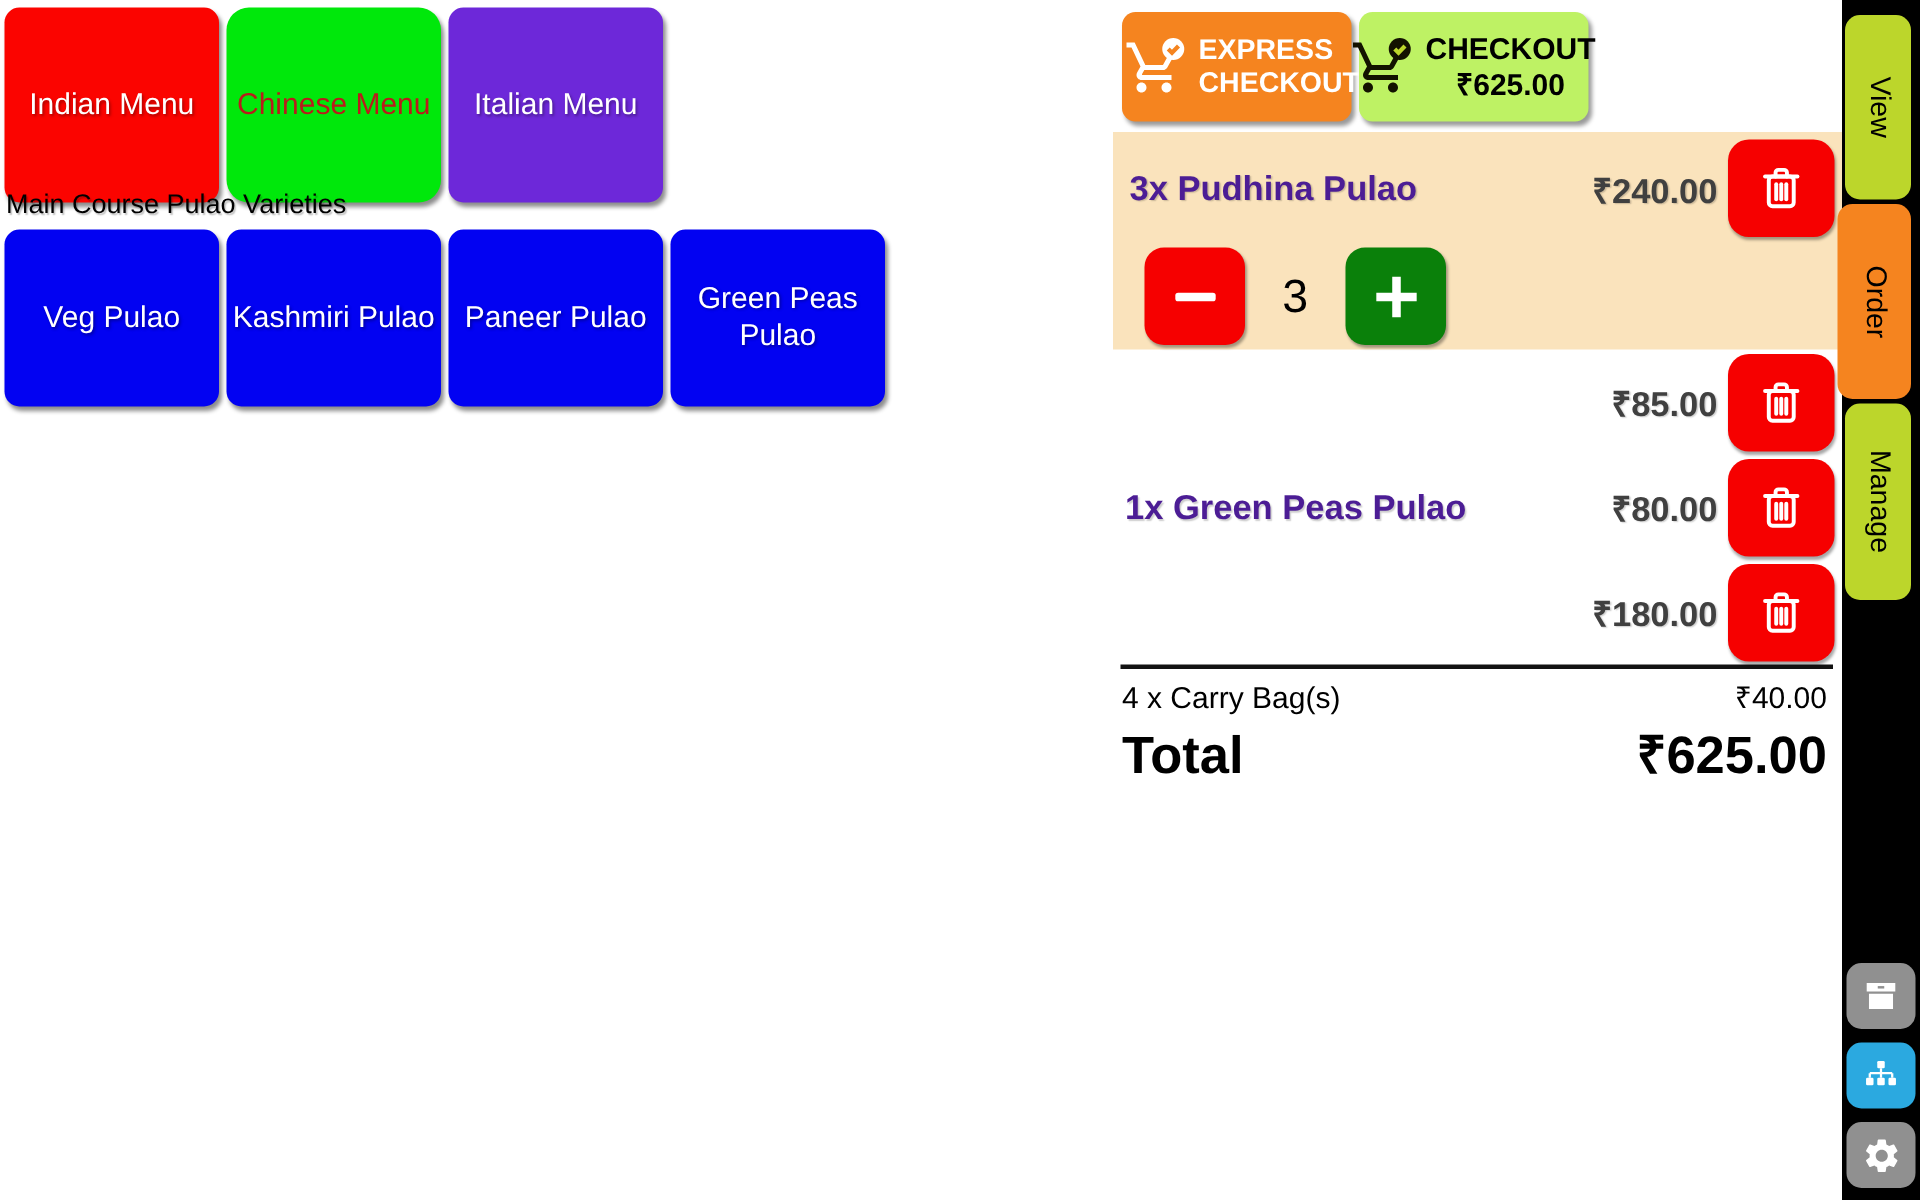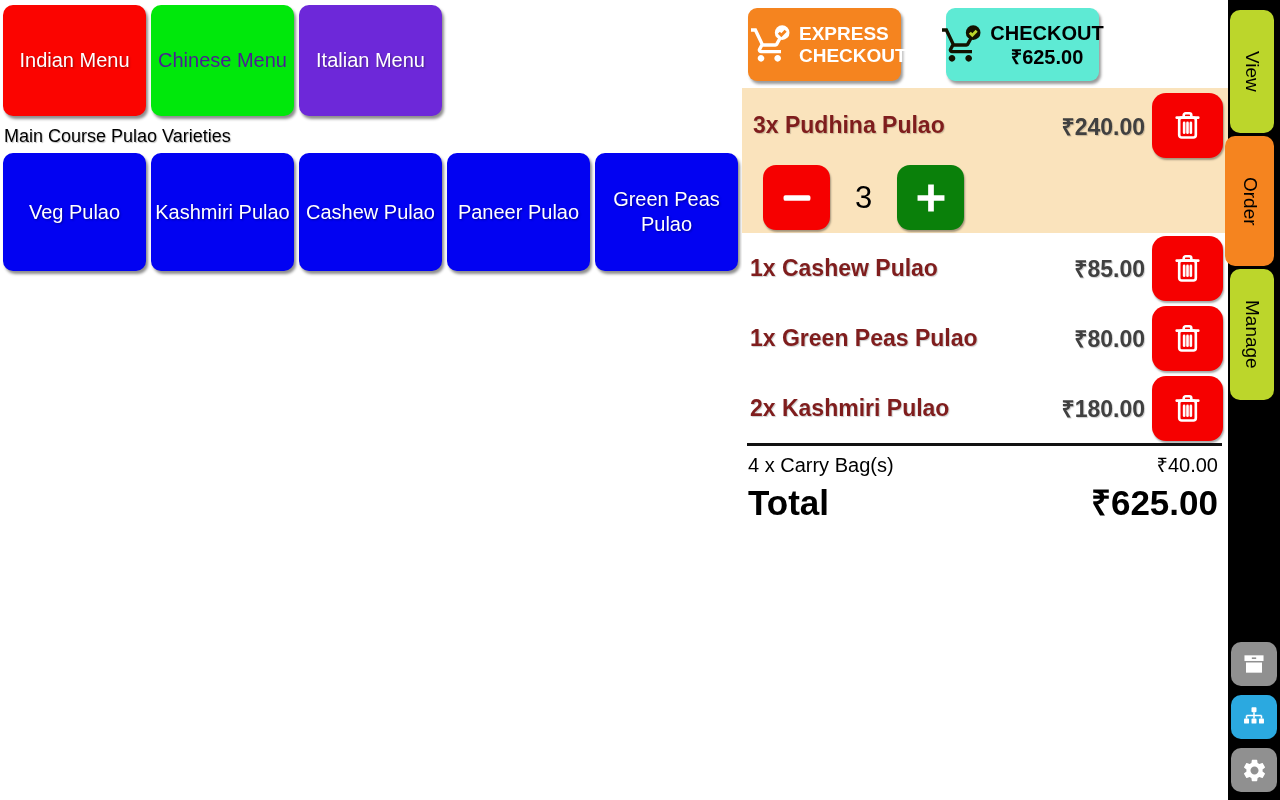--- a/index.html
+++ b/index.html
@@ -2,27 +2,27 @@
 <html><head>
 <meta charset="utf-8">
 <style>
   * { margin:0; padding:0; box-sizing:border-box; }
   html,body { width:1280px; height:800px; overflow:hidden; background:#fff;
               font-family:"Liberation Sans", sans-serif; }
   .app { position:relative; width:1280px; height:800px; background:#fff; }
 
   
   .menu-row { position:absolute; left:3px; top:5px; display:flex; gap:5px; }
-  .menu-btn { width:143px; height:111px; border-radius:10px; border:none;
+  .menu-btn { width:143px; height:130px; border-radius:10px; border:none;
               display:flex; align-items:center; justify-content:center;
               font-size:20px; cursor:pointer;
               box-shadow:2px 3px 3px rgba(0,0,0,0.45);
               text-shadow:1px 1px 2px rgba(0,0,0,0.35); }
   .menu-btn.red     { background:#FB0400; color:#fff; }
-  .menu-btn.green   { background:#00E80B; color:#4c1d95; text-shadow:none; }
+  .menu-btn.green   { background:#00E80B; color:#b91c1c; text-shadow:none;border-radius:15px; }
   .menu-btn.magenta { background:#6d28d9; color:#fff; }
 
   .category-label { position:absolute; left:4px; top:126px; font-size:18px;
                     color:#000; text-shadow:1px 1px 1px rgba(0,0,0,0.25); }
 
   .items-grid { position:absolute; left:3px; top:153px; width:740px;
                 display:flex; flex-wrap:wrap; gap:5px; }
   .item-btn { width:143px; height:118px; border-radius:10px; border:none;
               background:#0202F2; color:#fff; font-size:20px; line-height:1.25;
               display:flex; align-items:center; justify-content:center;
@@ -30,28 +30,28 @@
               box-shadow:2px 3px 3px rgba(0,0,0,0.45);
               text-shadow:1px 1px 2px rgba(0,0,0,0.35); }
 
   
   .order-panel { position:absolute; left:742px; top:0; width:486px; height:800px; background:#fff; }
   .top-buttons { display:flex; gap:5px; padding:8px 6px 0 6px; }
   .top-btn { width:153px; height:73px; border:none; border-radius:9px;
              display:flex; align-items:center; justify-content:center; gap:7px;
              font-weight:bold; cursor:pointer; box-shadow:2px 3px 3px rgba(0,0,0,0.4); }
   .top-btn.orange { --btn-bg:#F5841F; background:#F5841F; color:#fff; }
-  .top-btn.lime   { --btn-bg:#BCD62B; background:#5eead4; color:#000;margin-left:40px; }
+  .top-btn.lime   { --btn-bg:#BCD62B; background:#bef264; color:#000; }
   .top-btn .lbl1 { font-size:22px; }
   .top-btn .lbl2 { font-size:19px; line-height:1.15; text-align:left; max-width:100px; }
   .top-btn .lbl3 { font-size:20px; line-height:1.2; text-align:center; }
 
   .selected-item { margin:7px 0 0 0; background:#FAE3BC; height:145px; padding:5px 5px 0 5px; }
   .sel-row { display:flex; align-items:center; height:65px; }
-  .item-label { font-size:23px; font-weight:bold; color:#7f1d1d; margin-left:6px;
+  .item-label { font-size:23px; font-weight:bold; color:#4c1d95; margin-left:6px;
                 text-shadow:1px 1px 1px rgba(0,0,0,0.2); }
   .item-price { font-size:23px; font-weight:bold; color:#404040; margin-left:auto;
                 text-shadow:1px 1px 1px rgba(0,0,0,0.2); }
   .trash-btn { width:71px; height:65px; margin-left:7px; flex:0 0 auto;
                background:#F60000; border:none; border-radius:14px; cursor:pointer;
                display:flex; align-items:center; justify-content:center;
                box-shadow:1px 2px 2px rgba(0,0,0,0.35); }
   .stepper { display:flex; align-items:center; margin:7px 0 0 16px; }
   .step-btn { width:67px; height:65px; border:none; border-radius:13px; cursor:pointer;
               display:flex; align-items:center; justify-content:center;
@@ -104,21 +104,20 @@
     <button class="menu-btn magenta">
       <span>Italian Menu</span>
     </button>
   </div>
 
   <div class="category-label">Main Course Pulao Varieties</div>
 
   <div class="items-grid">
     <button class="item-btn">Veg Pulao</button>
     <button class="item-btn">Kashmiri Pulao</button>
-    <button class="item-btn">Cashew Pulao</button>
     <button class="item-btn">Paneer Pulao</button>
     <button class="item-btn">Green Peas Pulao</button>
   </div>
 
   <div class="order-panel">
 
     <div class="top-buttons">
 
       <button class="top-btn orange">
         <span>
@@ -180,21 +179,20 @@
           <span>
             <svg viewBox="0 0 24 24" width="38" height="38">
                 <path d="M10.2 3.5h3.6v6.7h6.7v3.6h-6.7v6.7h-3.6v-6.7H3.5v-3.6h6.7z" fill="#fff"></path>
               </svg>
           </span>
         </button>
       </div>
     </div>
 
     <div class="order-row">
-      <span class="item-label">1x Cashew Pulao</span>
       <span class="item-price">₹85.00</span>
       <button class="trash-btn">
         <span>
           <svg viewBox="0 0 24 24" width="35" height="35" fill="none" stroke="#fff" stroke-width="1.8" stroke-linecap="round">
             <path d="M4.6 6.6h14.8"></path>
             <path d="M9.4 6.6V4.9c0-.7.6-1.3 1.3-1.3h2.6c.7 0 1.3.6 1.3 1.3v1.7"></path>
             <rect x="6.3" y="6.6" width="11.4" height="13.6" rx="1.7"></rect>
             <path d="M9.7 10.2v6.8"></path>
               <path d="M12 10.2v6.8"></path>
               <path d="M14.3 10.2v6.8"></path>
@@ -214,21 +212,20 @@
             <rect x="6.3" y="6.6" width="11.4" height="13.6" rx="1.7"></rect>
             <path d="M9.7 10.2v6.8"></path>
               <path d="M12 10.2v6.8"></path>
               <path d="M14.3 10.2v6.8"></path>
           </svg>
         </span>
       </button>
     </div>
 
     <div class="order-row">
-      <span class="item-label">2x Kashmiri Pulao</span>
       <span class="item-price">₹180.00</span>
       <button class="trash-btn">
         <span>
           <svg viewBox="0 0 24 24" width="35" height="35" fill="none" stroke="#fff" stroke-width="1.8" stroke-linecap="round">
             <path d="M4.6 6.6h14.8"></path>
             <path d="M9.4 6.6V4.9c0-.7.6-1.3 1.3-1.3h2.6c.7 0 1.3.6 1.3 1.3v1.7"></path>
             <rect x="6.3" y="6.6" width="11.4" height="13.6" rx="1.7"></rect>
             <path d="M9.7 10.2v6.8"></path>
               <path d="M12 10.2v6.8"></path>
               <path d="M14.3 10.2v6.8"></path>

